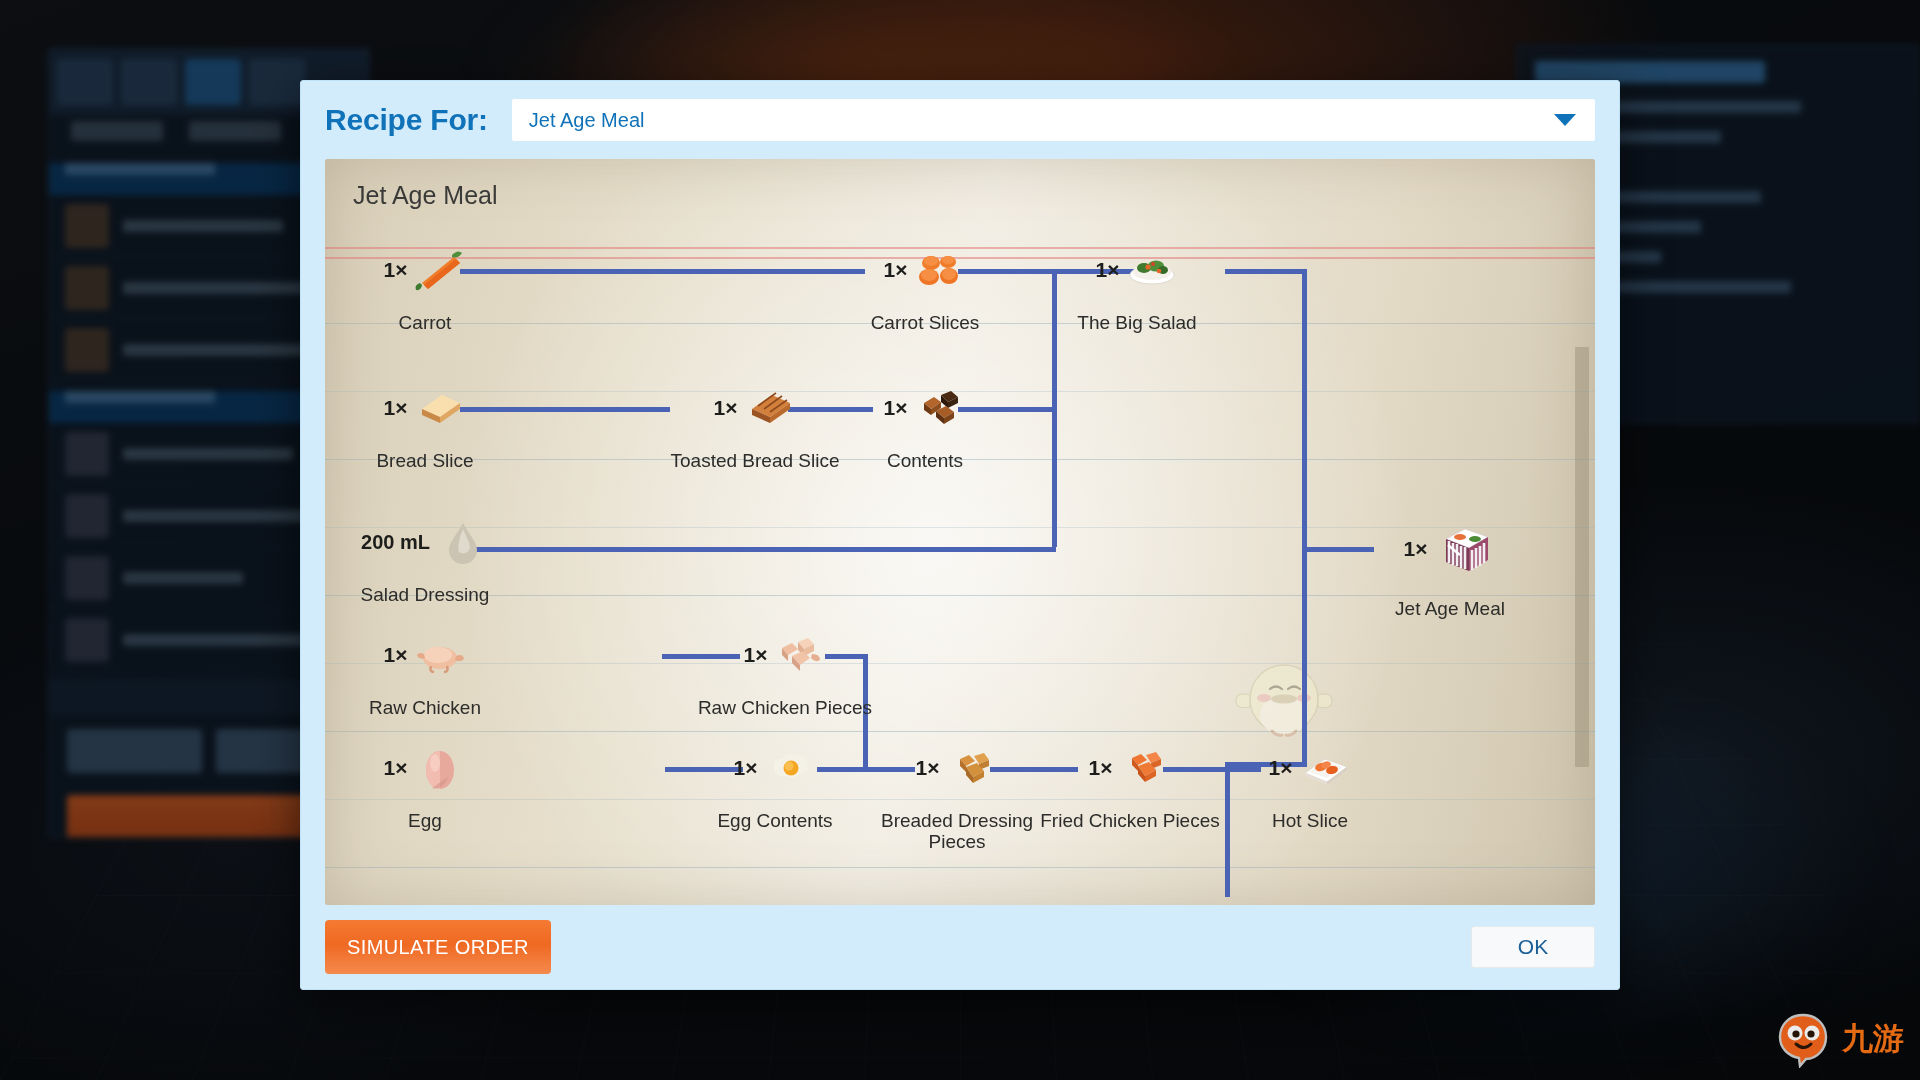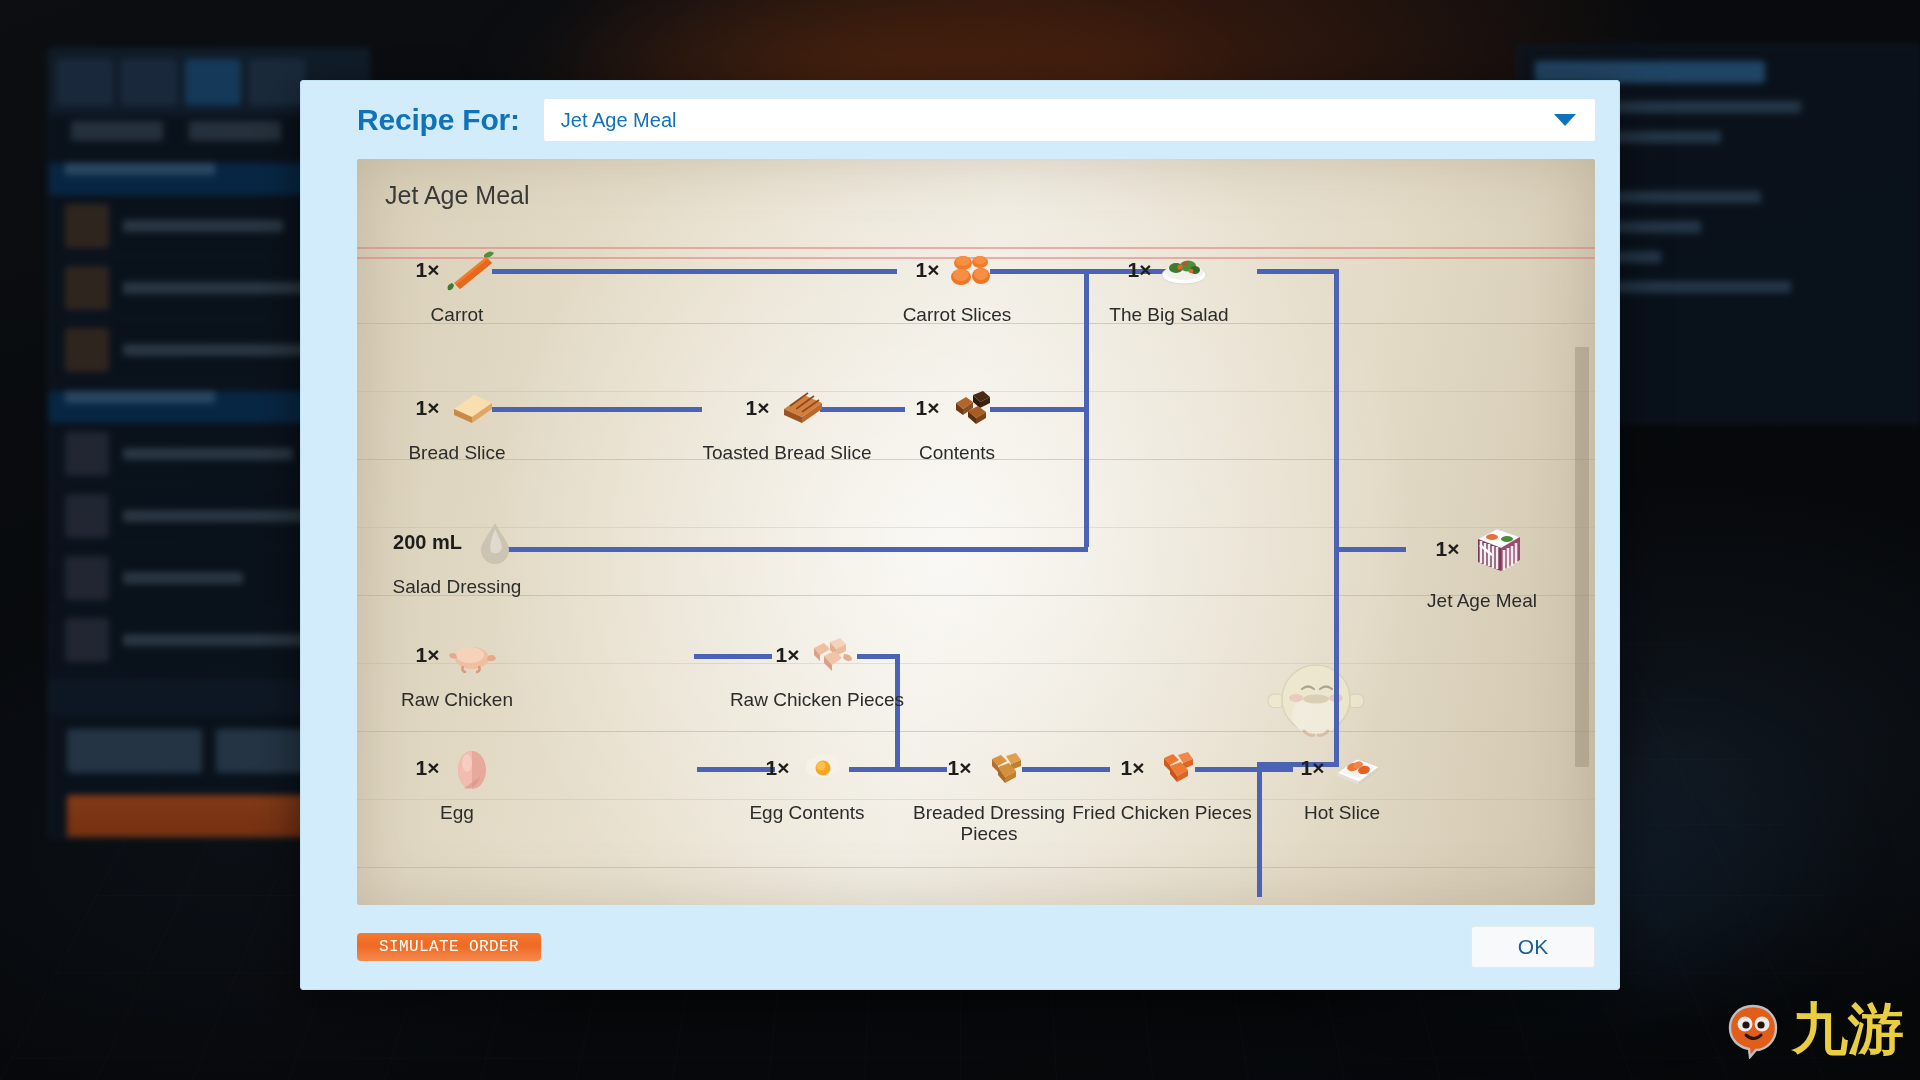--- a/index.html
+++ b/index.html
@@ -76,21 +76,21 @@
   #dim { position: absolute; inset: 0; background: rgba(0,0,0,0.42); }
 
   
   #dialog {
     position: absolute;
     left: 300px; top: 80px; width: 1320px; height: 910px;
     background: #d3ecfb;
     border: 1px solid #bfe2f6;
     border-radius: 3px;
     box-shadow: 0 14px 46px rgba(0,0,0,0.55);
-    display: flex; flex-direction: column; padding-left: 32px;
+    display: flex; flex-direction: column;
   }
 
   #dialog-header {
     height: 78px; flex: none;
     display: flex; align-items: center;
     padding: 0 24px;
     gap: 24px;
   }
   #recipe-for-label {
     font-size: 30px; font-weight: bold; color: #1072b8;
@@ -168,60 +168,60 @@
   }
   .node-top { display: flex; align-items: center; gap: 7px; height: 46px; }
   .node-qty {
     font-size: 21px; font-weight: bold; color: #1d1d1b; white-space: nowrap;
     text-align: right; line-height: 1.05;
   }
   .node-qty.two-line { font-size: 20px; }
   .node-icon { width: 52px; height: 46px; display: block; }
   .node-label {
     font-size: 19px; color: #2c2c2a; text-align: center;
-    line-height: 1.08; margin-top: 12px; width: 180px;
+    line-height: 1.08; margin-top: 20px; width: 180px;
   }
 
   
   .conn { position: absolute; background: #4a63b4; }
   .conn.h { height: 5px; }
   .conn.v { width: 5px; }
 
   
   #dialog-footer {
     height: 84px; flex: none;
     display: flex; align-items: center; justify-content: space-between;
     padding: 0 24px;
   }
   #simulate-order-button {
-    height: 28px; padding: 0 22px;
+    height: 54px; padding: 0 22px;
     display: flex; align-items: center; justify-content: center;
     background: linear-gradient(180deg, #f57a33 0%, #ef6922 45%, #f58a4e 100%);
     border: none; border-radius: 4px;
-    color: #ffffff; font-size: 16px; letter-spacing: 0.4px;
-    font-family: Liberation Mono, monospace;
+    color: #ffffff; font-size: 20px; letter-spacing: 0.4px;
+    font-family: Liberation Sans, sans-serif;
     cursor: pointer;
   }
   #ok-button {
     width: 124px; height: 42px;
     display: flex; align-items: center; justify-content: center;
     background: #f7f9fa; border: 1px solid #e4e9ec; border-radius: 3px;
     color: #1b5f96; font-size: 21px;
     font-family: "Liberation Sans", sans-serif;
     cursor: pointer;
   }
 
   
   #watermark {
     position: absolute; right: 16px; bottom: 12px;
     display: flex; align-items: center; gap: 10px;
     opacity: 0.92;
   }
   #watermark-text {
-    font-size: 56px; font-weight: bold; color: #fde047;
+    font-size: 31px; font-weight: bold; color: #f97316;
     font-family: "DejaVu Sans", sans-serif;
     text-shadow: 0 1px 2px rgba(0,0,0,0.6);
   }
 </style>
 </head>
 <body>
 
 <div id="scene">
   <div class="floorgrid"></div>
   <div class="warmblob"></div>

